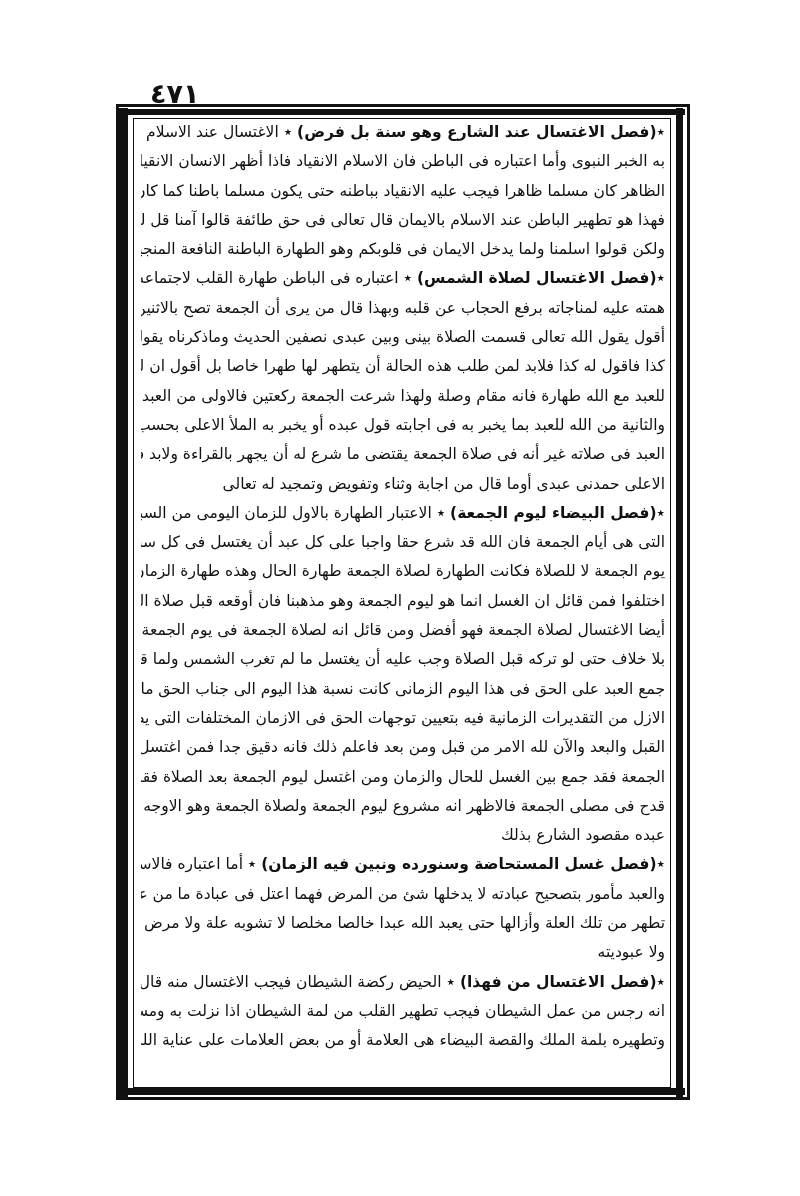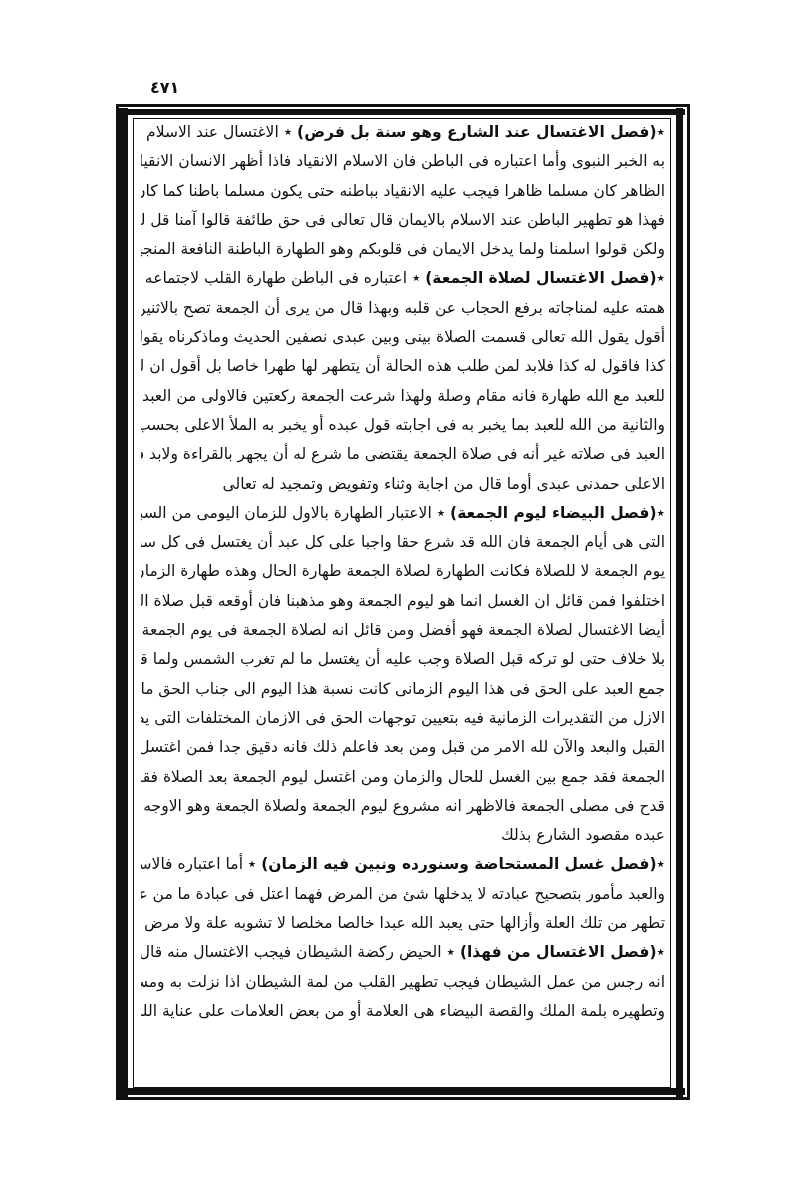--- a/index.html
+++ b/index.html
@@ -1,17 +1,17 @@
 <!DOCTYPE html>
 <html><head>
 <meta charset="utf-8">
 <style>
   html, body { margin: 0; padding: 0; background: #ffffff; }
   body { width: 800px; height: 1196px; position: relative; overflow: hidden; font-family: "DejaVu Sans", sans-serif; color: #111; }
-  .page-number { position: absolute; left: 150px; top: 78px; font-size: 16px; font-weight: bold; direction: rtl; letter-spacing: 1px; }
+  .page-number { position: absolute; left: 150px; top: 78px; font-size: 27px; font-weight: bold; direction: rtl; letter-spacing: 1px; }
   .frame-outer { position: absolute; left: 116px; top: 104px; width: 574px; height: 996px; border: 3px solid #111; box-sizing: border-box; }
   .frame-outer::before { content: ""; position: absolute; left: 2px; top: 2px; right: 2px; height: 6px; background: #111; }
   .frame-outer::after { content: ""; position: absolute; left: 2px; bottom: 2px; right: 2px; height: 7px; background: #111; }
   .frame-left-bar { position: absolute; left: 118px; top: 108px; width: 10px; height: 990px; background: #111; }
   .frame-right-bar { position: absolute; left: 676px; top: 108px; width: 7px; height: 990px; background: #111; }
   .frame-inner { position: absolute; left: 133px; top: 118px; width: 538px; height: 970px; border: 1.5px solid #111; box-sizing: border-box; }
   .text-block { position: absolute; left: 141px; top: 118px; width: 524px; direction: rtl; }
   .line { height: 29.3px; line-height: 29.3px; font-size: 15.5px; white-space: nowrap; text-align: justify; text-align-last: justify; overflow: hidden; font-family: "DejaVu Sans", sans-serif; }
   .line.short { text-align-last: right; }
   .heading { font-weight: bold; }
@@ -25,21 +25,21 @@
 <div class="frame-left-bar"></div>
 <div class="frame-right-bar"></div>
 <div class="frame-inner"></div>
 
 <div class="text-block" id="text-block">
     <div class="line"><span class="heading">٭(فصل الاغتسال عند الشارع وهو سنة بل فرض)</span><span> ٭ الاغتسال عند الاسلام مشروع وقد ورد</span></div>
     <div class="line"><span>به الخبر النبوى وأما اعتباره فى الباطن فان الاسلام الانقياد فاذا أظهر الانسان الانقياد</span></div>
     <div class="line"><span>الظاهر كان مسلما ظاهرا فيجب عليه الانقياد بباطنه حتى يكون مسلما باطنا كما كان ظاهرا</span></div>
     <div class="line"><span>فهذا هو تطهير الباطن عند الاسلام بالايمان قال تعالى فى حق طائفة قالوا آمنا قل لم تؤمنوا</span></div>
     <div class="line"><span>ولكن قولوا اسلمنا ولما يدخل الايمان فى قلوبكم وهو الطهارة الباطنة النافعة المنجية من</span></div>
-    <div class="line"><span class="heading">٭(فصل الاغتسال لصلاة الجمعة)</span><span> ٭ اعتباره فى الباطن طهارة القلب لاجتماعه بربه واجتماع</span></div>
+    <div class="line"><span class="heading">٭(فصل الاغتسال لصلاة الشمس)</span><span> ٭ اعتباره فى الباطن طهارة القلب لاجتماعه بربه واجتماع</span></div>
     <div class="line"><span>همته عليه لمناجاته برفع الحجاب عن قلبه وبهذا قال من يرى أن الجمعة تصح بالاثنين وبه أقول وبه</span></div>
     <div class="line"><span>أقول يقول الله تعالى قسمت الصلاة بينى وبين عبدى نصفين الحديث وماذكرناه يقول العبد</span></div>
     <div class="line"><span>كذا فاقول له كذا فلابد لمن طلب هذه الحالة أن يتطهر لها طهرا خاصا بل أقول ان لكل حالة</span></div>
     <div class="line"><span>للعبد مع الله طهارة فانه مقام وصلة ولهذا شرعت الجمعة ركعتين فالاولى من العبد لله بما يقول</span></div>
     <div class="line"><span>والثانية من الله للعبد بما يخبر به فى اجابته قول عبده أو يخبر به الملأ الاعلى بحسب ما يقوم به</span></div>
     <div class="line"><span>العبد فى صلاته غير أنه فى صلاة الجمعة يقتضى ما شرع له أن يجهر بالقراءة ولابد فيقول الله للملا</span></div>
     <div class="line short"><span>الاعلى حمدنى عبدى أوما قال من اجابة وثناء وتفويض وتمجيد له تعالى</span></div>
     <div class="line"><span class="heading">٭(فصل البيضاء ليوم الجمعة)</span><span> ٭ الاعتبار الطهارة بالاول للزمان اليومى من السبعة الايام</span></div>
     <div class="line"><span>التى هى أيام الجمعة فان الله قد شرع حقا واجبا على كل عبد أن يغتسل فى كل سبعة أيام فغسل</span></div>
     <div class="line"><span>يوم الجمعة لا للصلاة فكانت الطهارة لصلاة الجمعة طهارة الحال وهذه طهارة الزمان فان العلماء</span></div>
@@ -48,16 +48,17 @@
     <div class="line"><span>بلا خلاف حتى لو تركه قبل الصلاة وجب عليه أن يغتسل ما لم تغرب الشمس ولما قلنا ان</span></div>
     <div class="line"><span>جمع العبد على الحق فى هذا اليوم الزمانى كانت نسبة هذا اليوم الى جناب الحق ما يدخل</span></div>
     <div class="line"><span>الازل من التقديرات الزمانية فيه بتعيين توجهات الحق فى الازمان المختلفات التى يصحبها</span></div>
     <div class="line"><span>القبل والبعد والآن لله الامر من قبل ومن بعد فاعلم ذلك فانه دقيق جدا فمن اغتسل لصلاة</span></div>
     <div class="line"><span>الجمعة فقد جمع بين الغسل للحال والزمان ومن اغتسل ليوم الجمعة بعد الصلاة فقد أفرده وهو</span></div>
     <div class="line"><span>قدح فى مصلى الجمعة فالاظهر انه مشروع ليوم الجمعة ولصلاة الجمعة وهو الاوجه وما يبعد أن</span></div>
     <div class="line short"><span>عبده مقصود الشارع بذلك</span></div>
     <div class="line"><span class="heading">٭(فصل غسل المستحاضة وسنورده ونبين فيه الزمان)</span><span> ٭ أما اعتباره فالاستحاضة مرض</span></div>
     <div class="line"><span>والعبد مأمور بتصحيح عبادته لا يدخلها شئ من المرض فهما اعتل فى عبادة ما من عباداته</span></div>
     <div class="line"><span>تطهر من تلك العلة وأزالها حتى يعبد الله عبدا خالصا مخلصا لا تشوبه علة ولا مرض فى عبادته</span></div>
+    <div class="line short"><span>ولا عبوديته</span></div>
     <div class="line"><span class="heading">٭(فصل الاغتسال من فهذا)</span><span> ٭ الحيض ركضة الشيطان فيجب الاغتسال منه قال تعالى</span></div>
     <div class="line"><span>انه رجس من عمل الشيطان فيجب تطهير القلب من لمة الشيطان اذا نزلت به ومسته فى باطنه</span></div>
     <div class="line"><span>وتطهيره بلمة الملك والقصة البيضاء هى العلامة أو من بعض العلامات على عناية الله بهذا</span></div>
   </div>
 
 </body></html>

